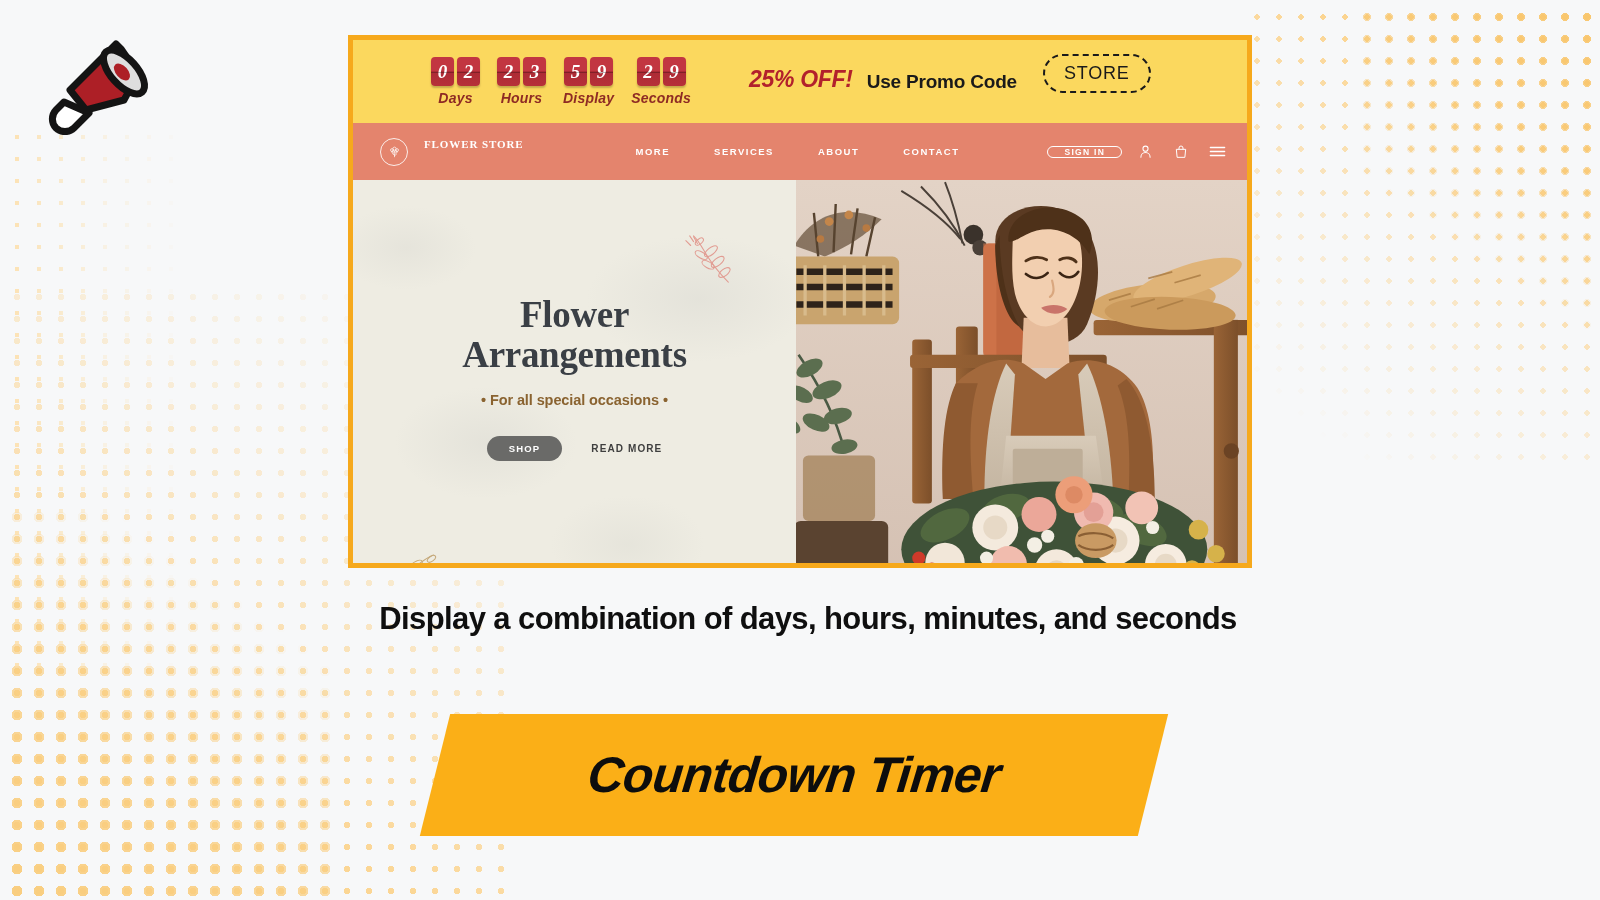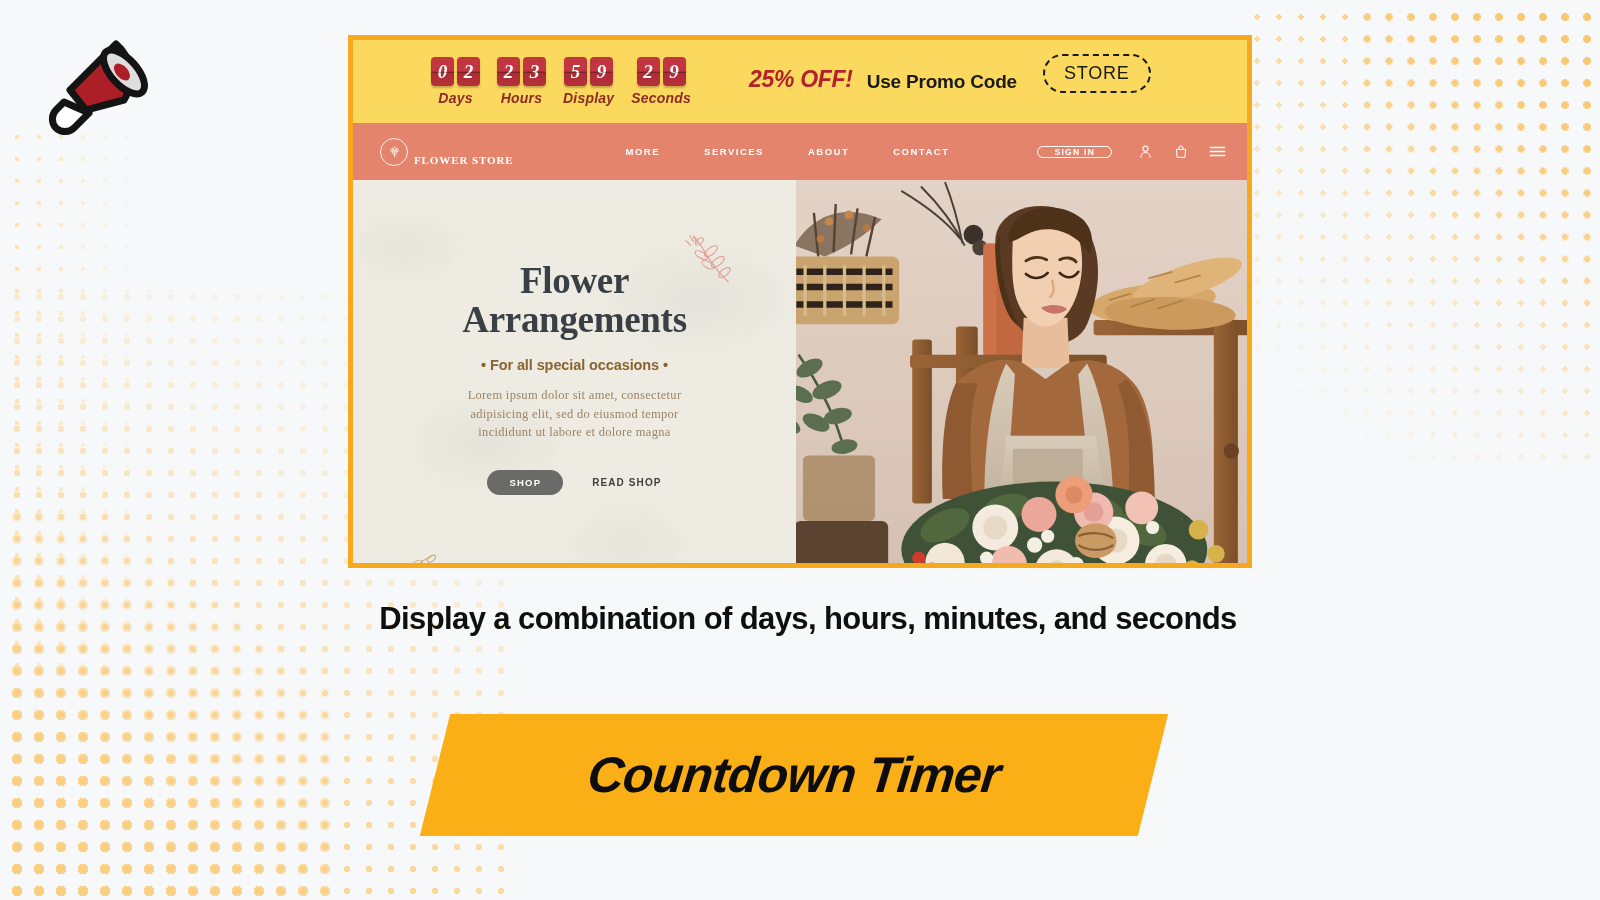--- a/index.html
+++ b/index.html
@@ -174,21 +174,21 @@
   }
 
   
   .navbar {
     height: 57px;
     background: #e4846d;
     display: flex;
     align-items: center;
     padding: 0 20px 0 27px;
   }
-  .brand { display: flex; align-items: flex-end; gap: 6px; }
+  .brand { display: flex; align-items: flex-start; gap: 16px; }
   .brand-mark {
     width: 28px; height: 28px;
     border: 1.4px solid rgba(255,255,255,0.85);
     border-radius: 50%;
     display: flex; align-items: center; justify-content: center;
   }
   .brand-name {
     font-family: "Liberation Serif", serif;
     font-weight: 700;
     font-size: 11px;
@@ -466,25 +466,24 @@
         </svg>
       </span>
 
       <div class="hero-title">
         <div>Flower</div>
         <div>Arrangements</div>
       </div>
 
       <div class="hero-sub">• For all special occasions •</div>
 
-      <div class="hero-body">Lorem ipsum dolor sit amet, consectetur adipisicing elit, sed do eiusmod tempor incididunt ut labore et dolore magna</div>
 
       <div class="hero-actions">
         <span class="shop-btn">SHOP</span>
-        <span class="read-more">READ SHOP</span>
+        <span class="read-more">READ MORE</span>
       </div>
 
       <span class="leaf-bl">
         <svg viewBox="0 0 70 46" width="66" height="44" fill="none" stroke="#bc9a63" stroke-width="1.1" stroke-linecap="round">
           <path d="M4 44 C14 40 28 32 42 20 C50 13 57 8 64 5"></path>
           <ellipse cx="24" cy="30" rx="7" ry="3.2" transform="rotate(-30 24 30)"></ellipse>
           <ellipse cx="35" cy="23" rx="7" ry="3.2" transform="rotate(-30 35 23)"></ellipse>
           <ellipse cx="46" cy="15" rx="7" ry="3.2" transform="rotate(-30 46 15)"></ellipse>
           <ellipse cx="28" cy="40" rx="6" ry="3" transform="rotate(24 28 40)"></ellipse>
           <ellipse cx="40" cy="32" rx="6" ry="3" transform="rotate(24 40 32)"></ellipse>

